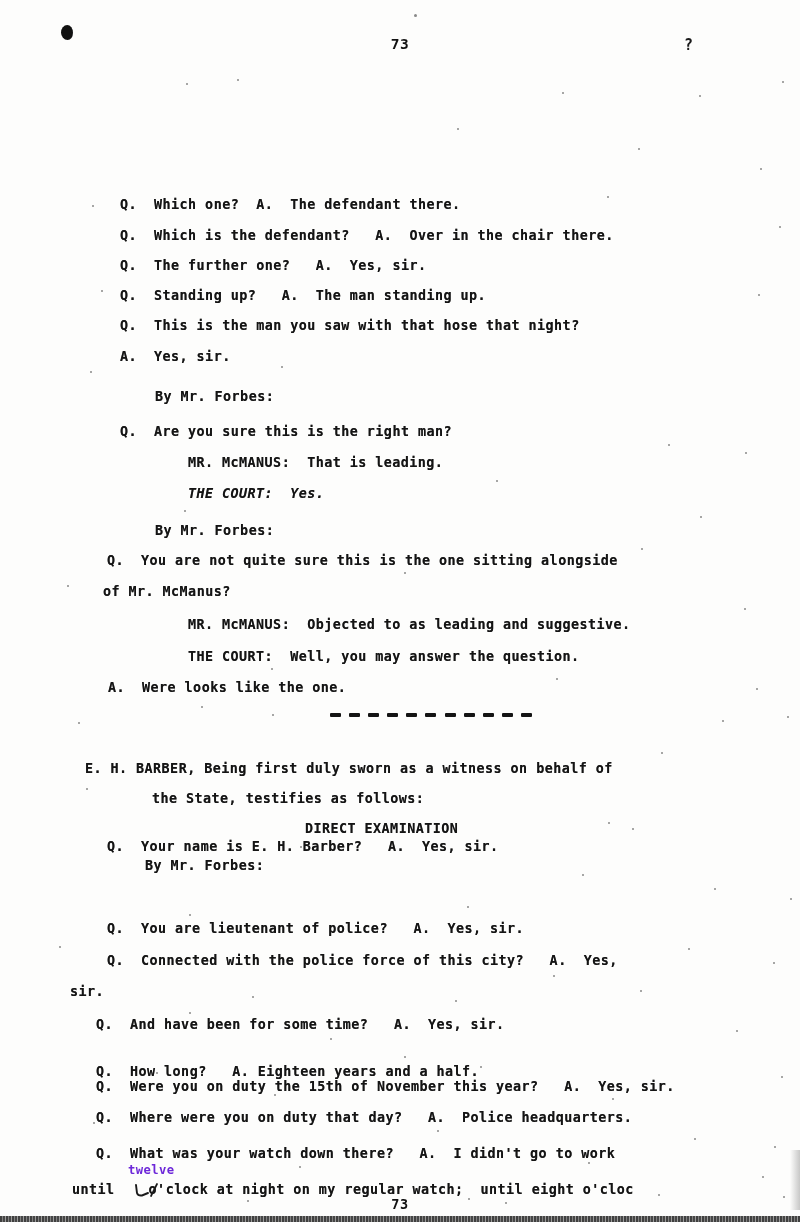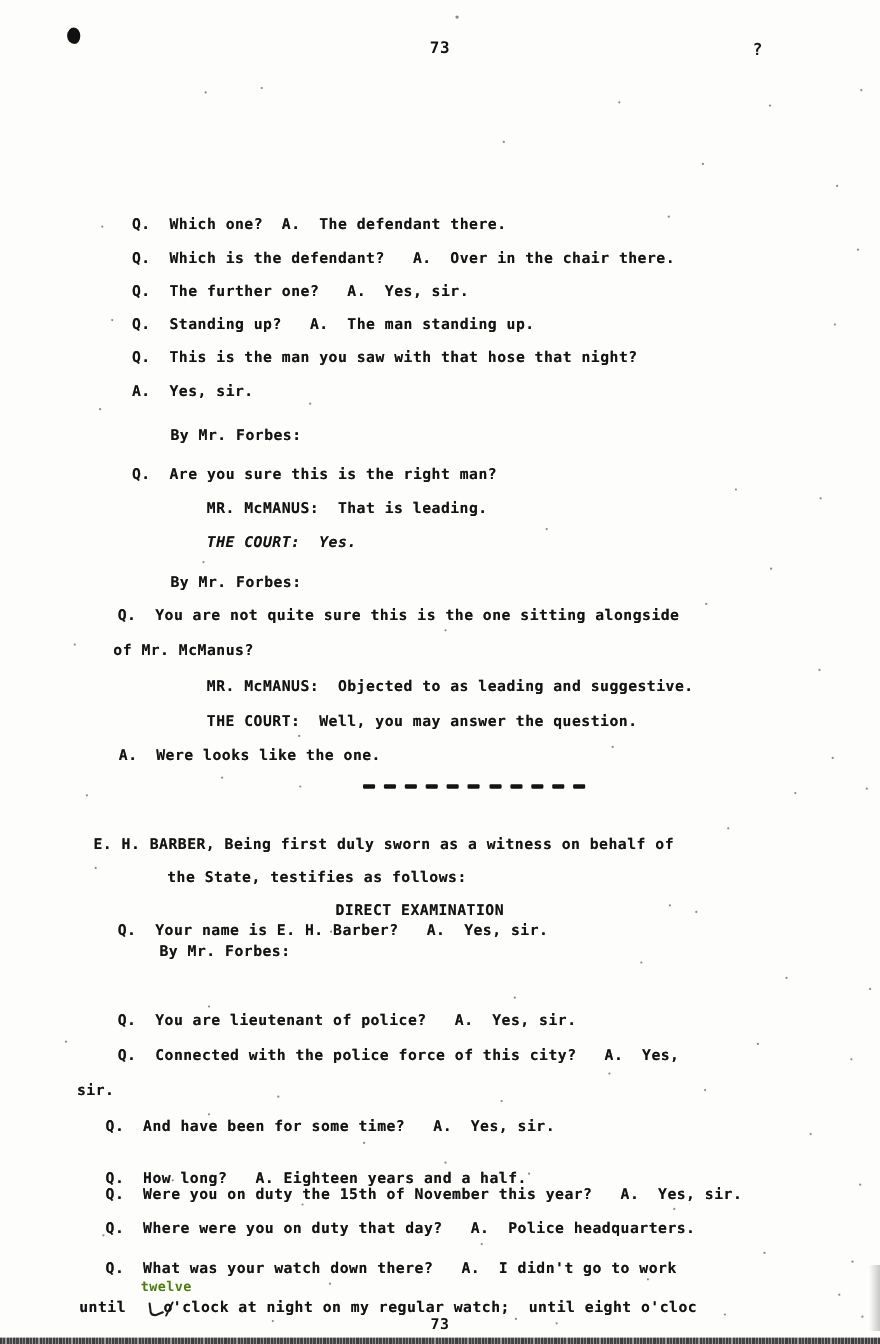--- a/index.html
+++ b/index.html
@@ -99,21 +99,21 @@
 
   
   #insert-word {
     position: absolute;
     left: 128px;
     top: 1163px;
     font-size: 12.2px;
     font-weight: 700;
     letter-spacing: .4px;
     white-space: pre;
-    color: #4d7c0f;
+    color: #6d28d9;
   }
   #insert-caret {
     position: absolute;
     left: 134px;
     top: 1182px;
     width: 28px;
     height: 18px;
   }
 
   

